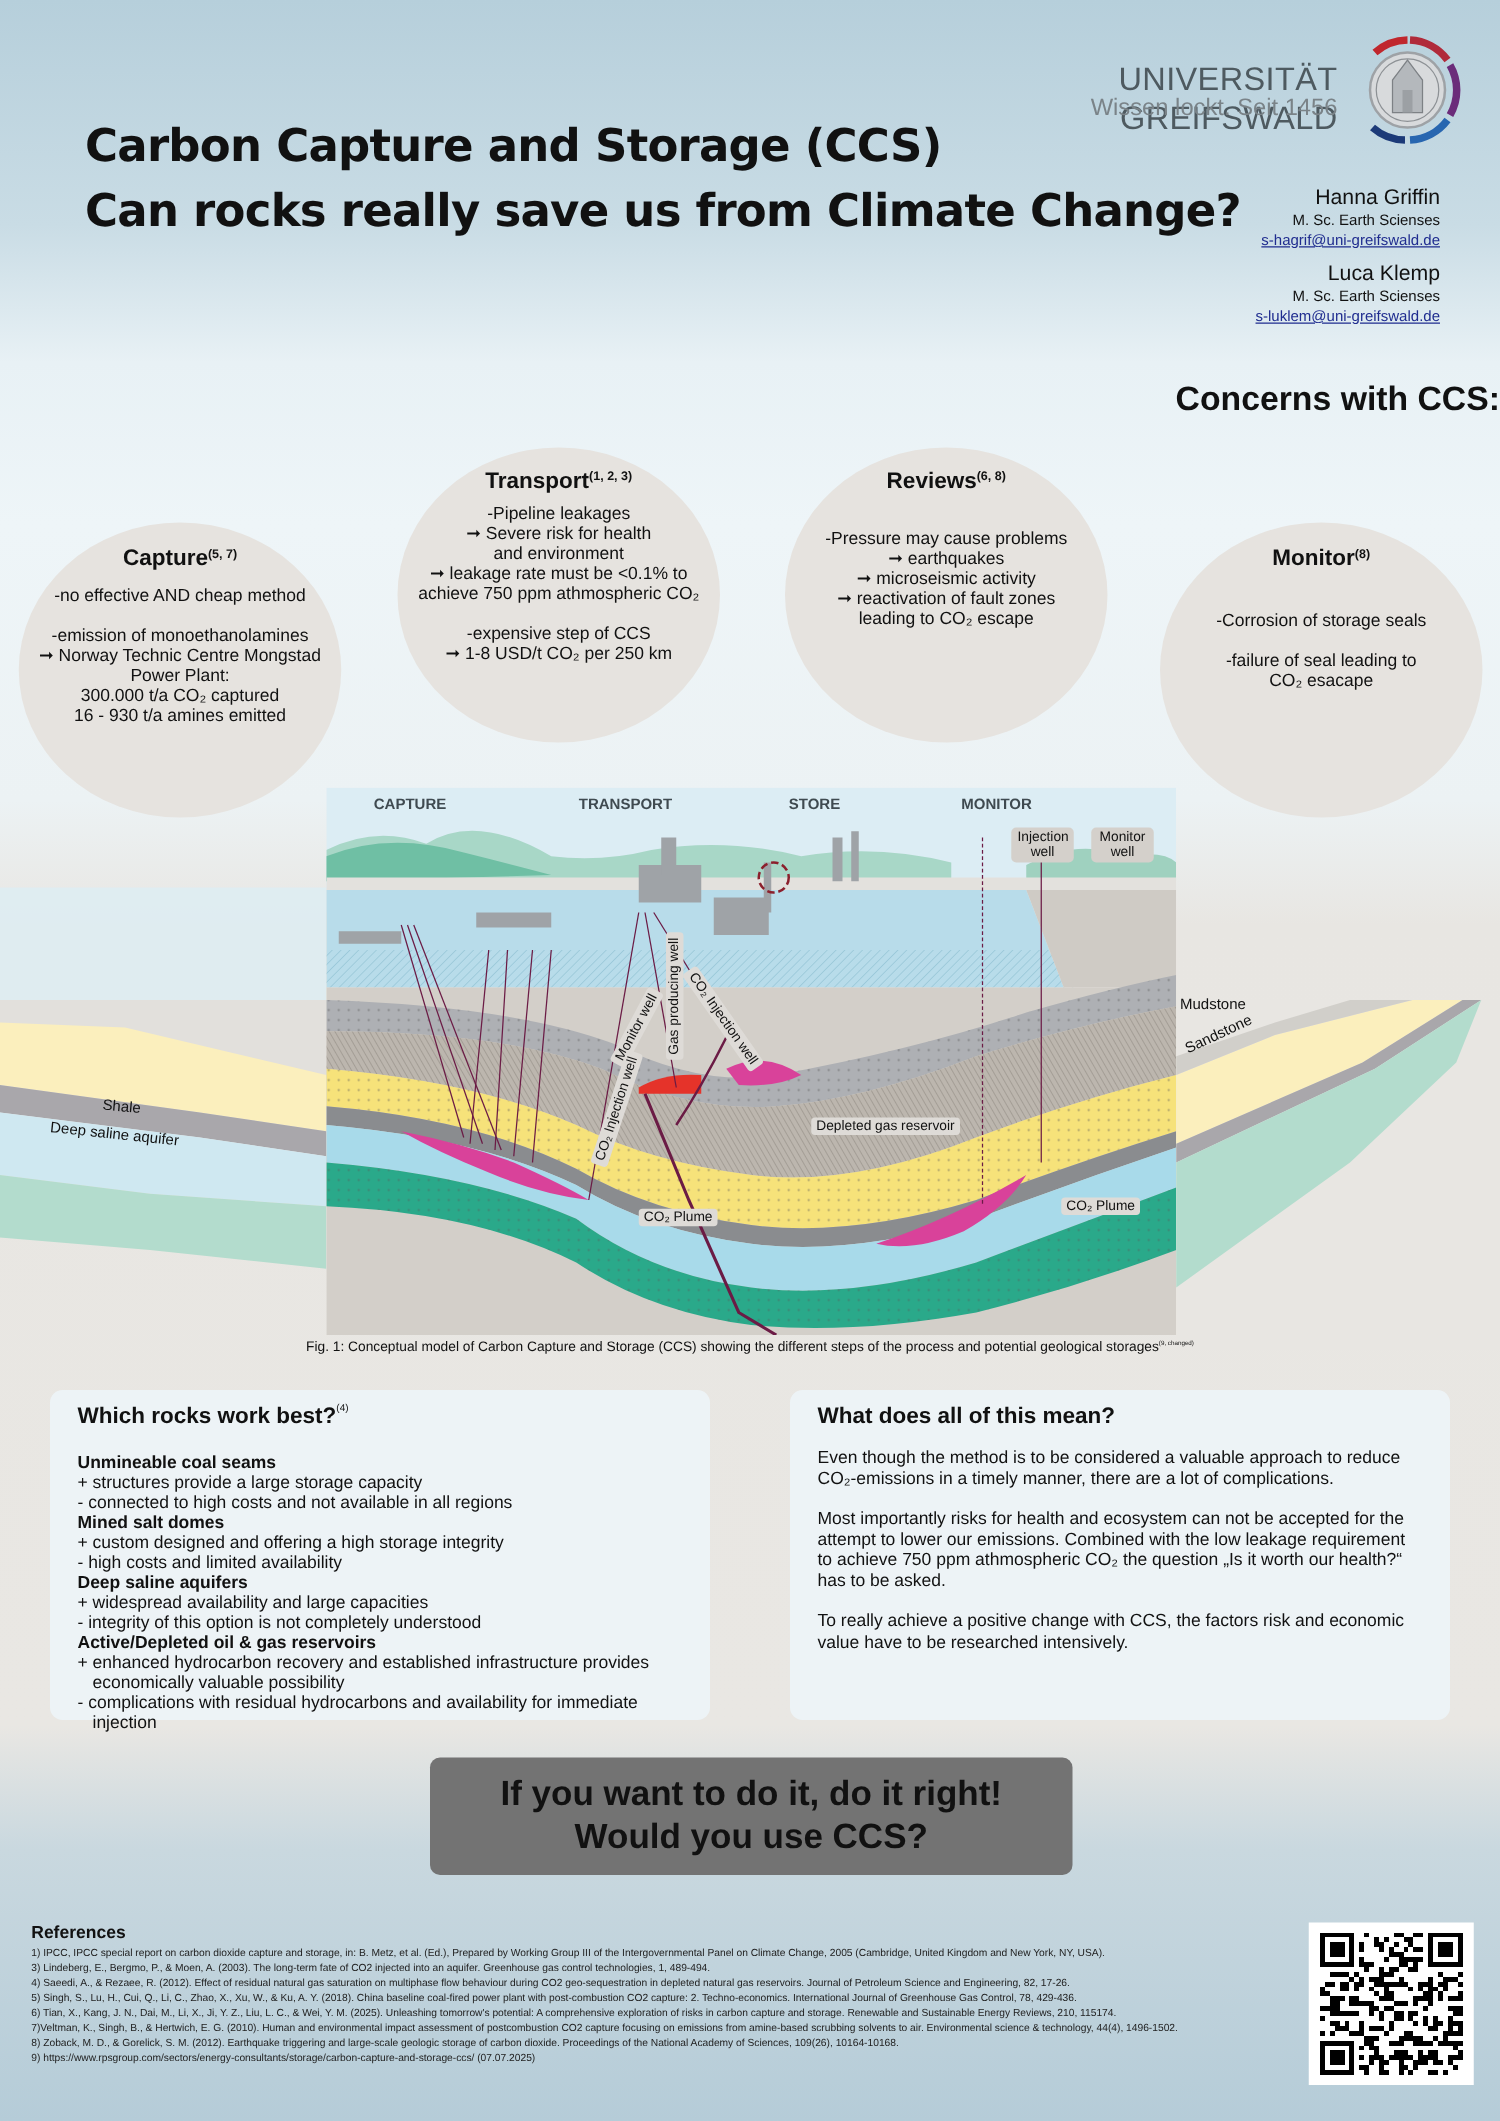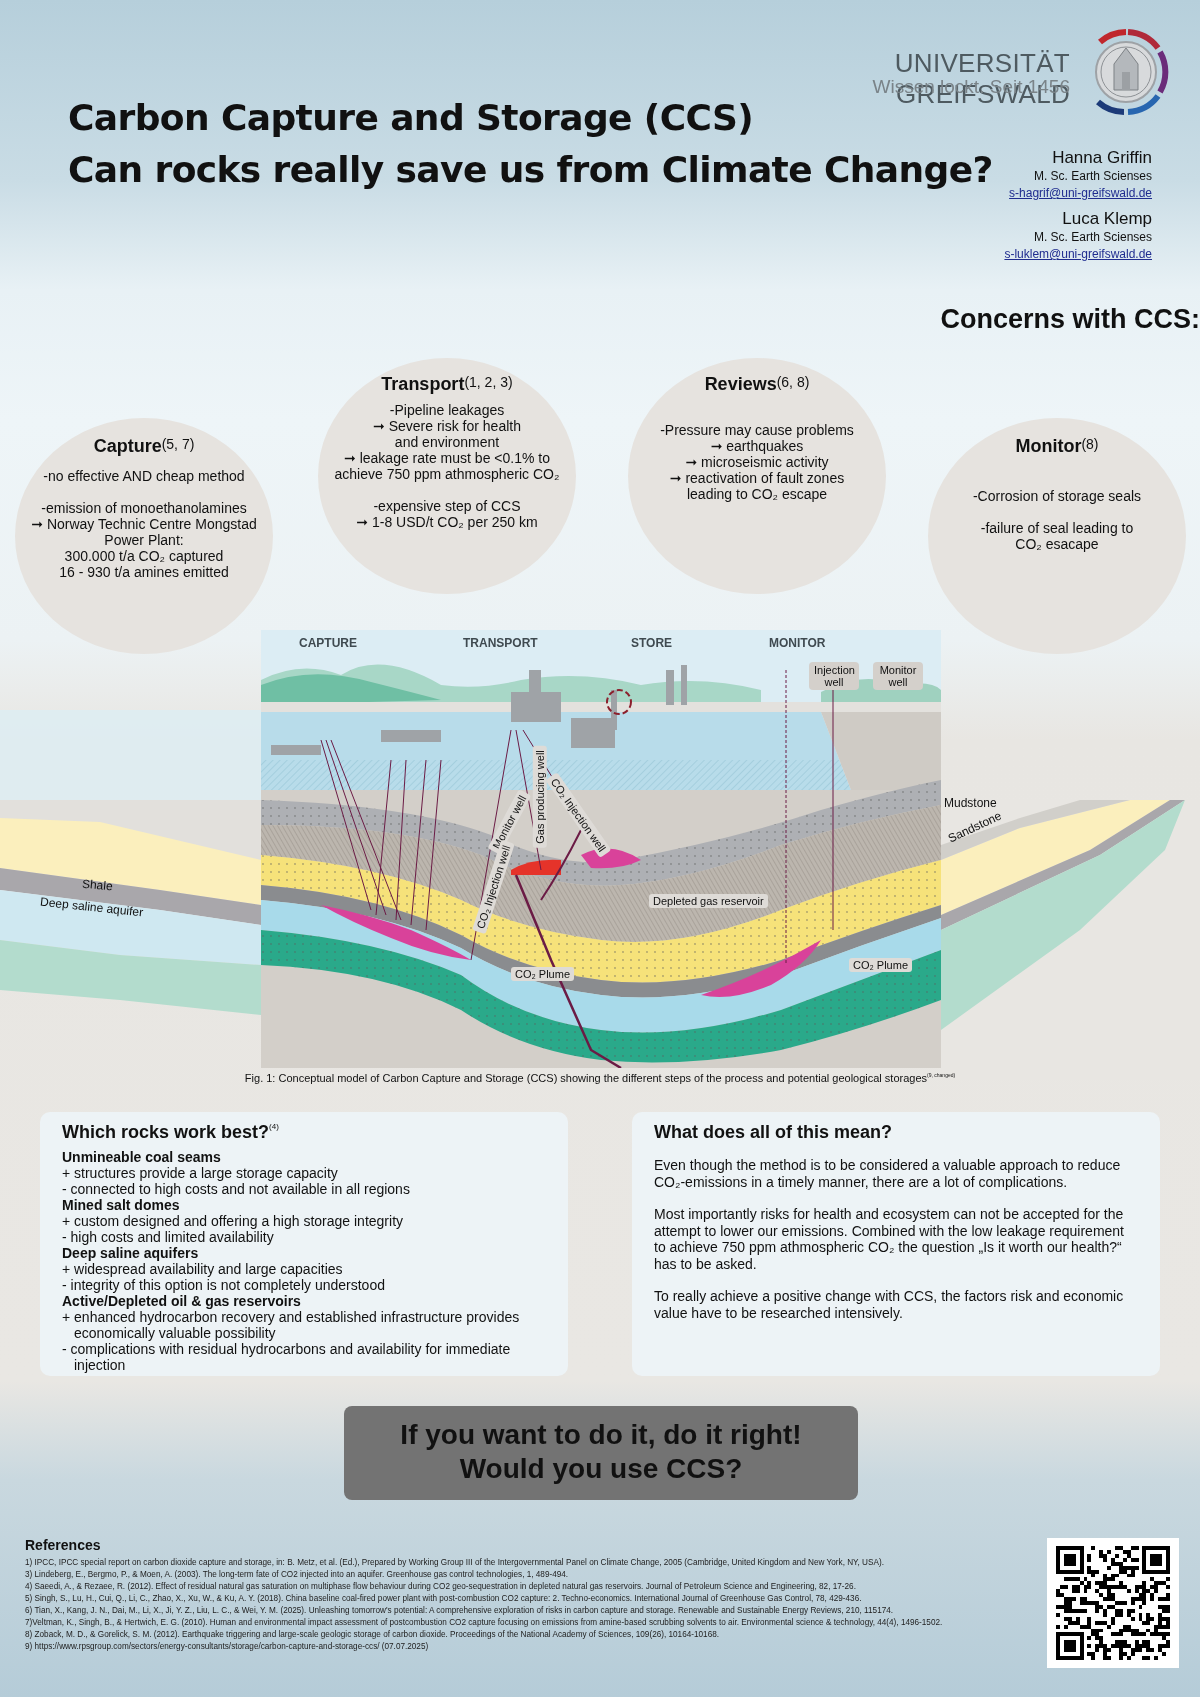--- a/index.html
+++ b/index.html
@@ -19,36 +19,36 @@
   .title { left: 68px; top: 92px; font-size: 36px; font-weight: bold; line-height: 52px; color: #111; font-family: "DejaVu Sans", sans-serif; letter-spacing: -0.6px; }
   .author { right: 48px; text-align: right; }
   .author .name { font-size: 17px; color: #111; }
   .author .deg { font-size: 12px; color: #111; margin-top: 1px; }
   .author a { font-size: 12px; color: #1f2c8f; text-decoration: underline; }
 
   
   .concerns-title { left: 0; width: 1200px; top: 304px; text-align: right; font-size: 27px; font-weight: bold; }
   .bubble { position: absolute; border-radius: 50%; background: #e6e3df; text-align: center; font-size: 14px; line-height: 16px; color: #111; }
   .bubble h3 { font-size: 18px; font-weight: bold; margin-bottom: 14px; }
-  .bubble h3 sup { font-size: 14px; font-weight: normal; vertical-align: top; position: relative; top: -2px; }
+  .bubble h3 sup { font-size: 10px; font-weight: bold; vertical-align: top; position: relative; top: -2px; }
   .bubble .gap { height: 16px; }
 
   
   .diagram { left: 261px; top: 630px; width: 680px; height: 438px; overflow: hidden; }
   .diagram-ext { left: 0; top: 700px; width: 1200px; height: 380px; }
   .dlabel { position: absolute; font-size: 12px; font-weight: bold; color: #3f4a50; }
   .wbox { position: absolute; background: #d4d0cb; border-radius: 4px; font-size: 11px; text-align: center; line-height: 12px; padding: 2px 5px; color: #111; }
   .tag { position: absolute; background: #dedbd7; border-radius: 3px; font-size: 11px; padding: 1px 4px; color: #111; white-space: nowrap; }
   .side-label { position: absolute; font-size: 12px; color: #111; }
   .caption { left: 0; width: 1200px; top: 1072px; text-align: center; font-size: 11px; color: #111; }
   .caption sup { font-size: 5px; vertical-align: top; }
 
   
   .card { position: absolute; background: #edf3f6; border-radius: 10px; padding: 10px 22px; }
-  .card h2 { font-size: 18px; font-weight: bold; margin-bottom: 6px; }
+  .card h2 { font-size: 18px; font-weight: bold; margin-bottom: 18px; }
   .card h2 sup { font-size: 8px; font-weight: normal; vertical-align: top; }
   .rocks { font-size: 14px; line-height: 16px; }
   .rocks .cat { font-weight: bold; }
   .rocks .line { padding-left: 12px; text-indent: -12px; }
   .mean p { font-size: 14px; line-height: 16.5px; margin-bottom: 16px; }
 
   .cta { left: 344px; top: 1406px; width: 514px; height: 94px; background: #737373; border-radius: 8px; text-align: center; font-size: 28px; font-weight: bold; line-height: 34px; padding-top: 12px; }
 
   
   .refs-title { left: 25px; top: 1537px; font-size: 14px; font-weight: bold; }

